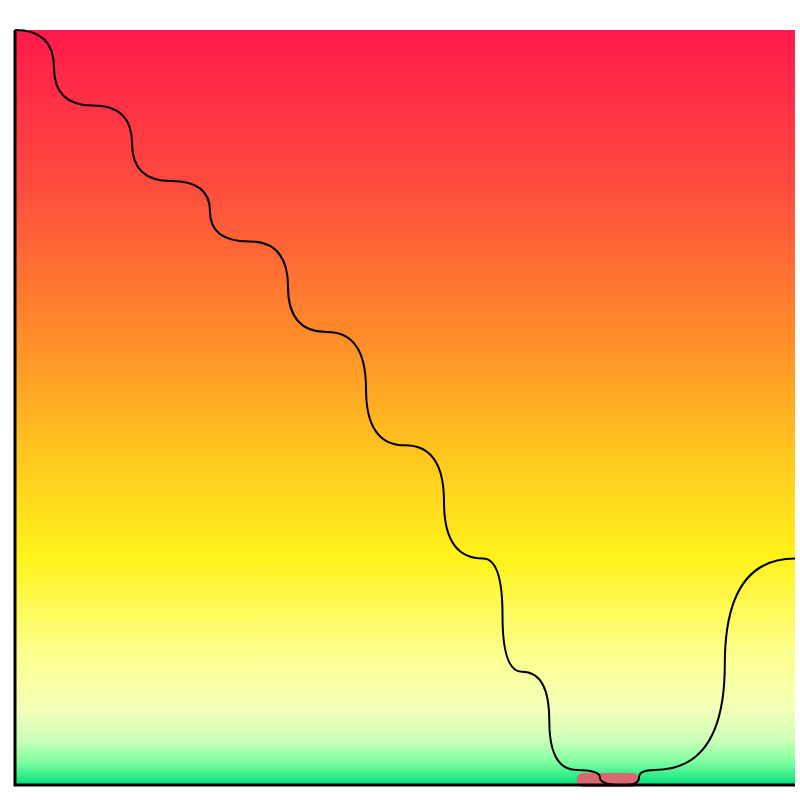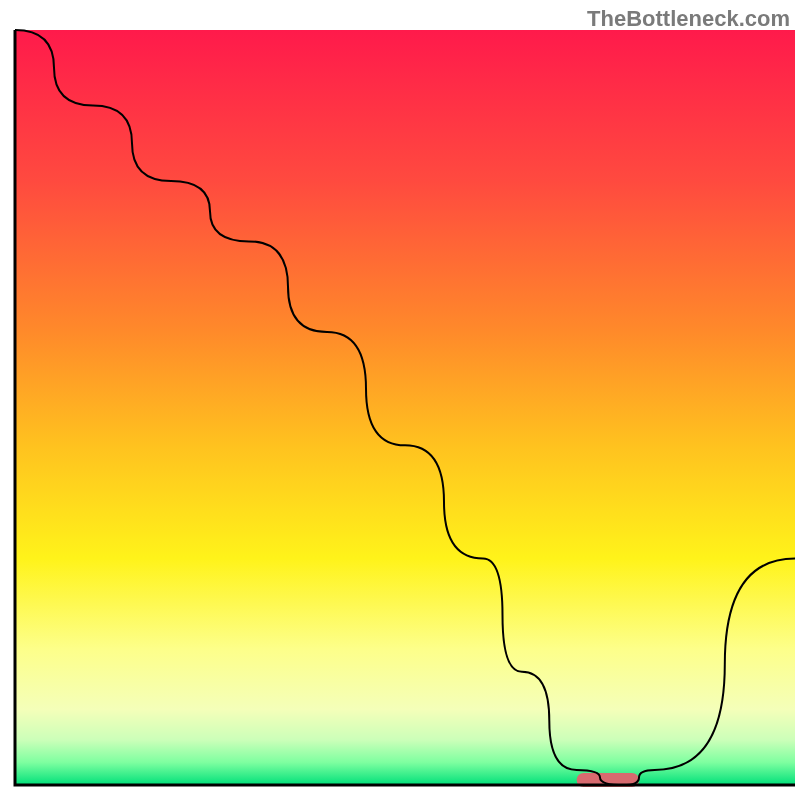--- a/index.html
+++ b/index.html
@@ -23,21 +23,20 @@
     position: absolute;
     left: 0; top: 0;
     width: 800px;
     height: 800px;
   }
 </style>
 </head>
 <body>
 
 <div class="chart-container">
-  <div class="watermark">TheBottleneck.com</div>
 
   <svg class="plot-svg" viewBox="0 0 800 800" preserveAspectRatio="none">
     <defs>
       <linearGradient id="bg-grad" x1="0" y1="0" x2="0" y2="1">
           <stop offset="0.0%" stop-color="#ff1a4b"></stop>
           <stop offset="20.0%" stop-color="#ff4a3f"></stop>
           <stop offset="40.0%" stop-color="#ff8a2a"></stop>
           <stop offset="55.0%" stop-color="#ffc21f"></stop>
           <stop offset="70.0%" stop-color="#fff31a"></stop>
           <stop offset="82.0%" stop-color="#fdff8a"></stop>

